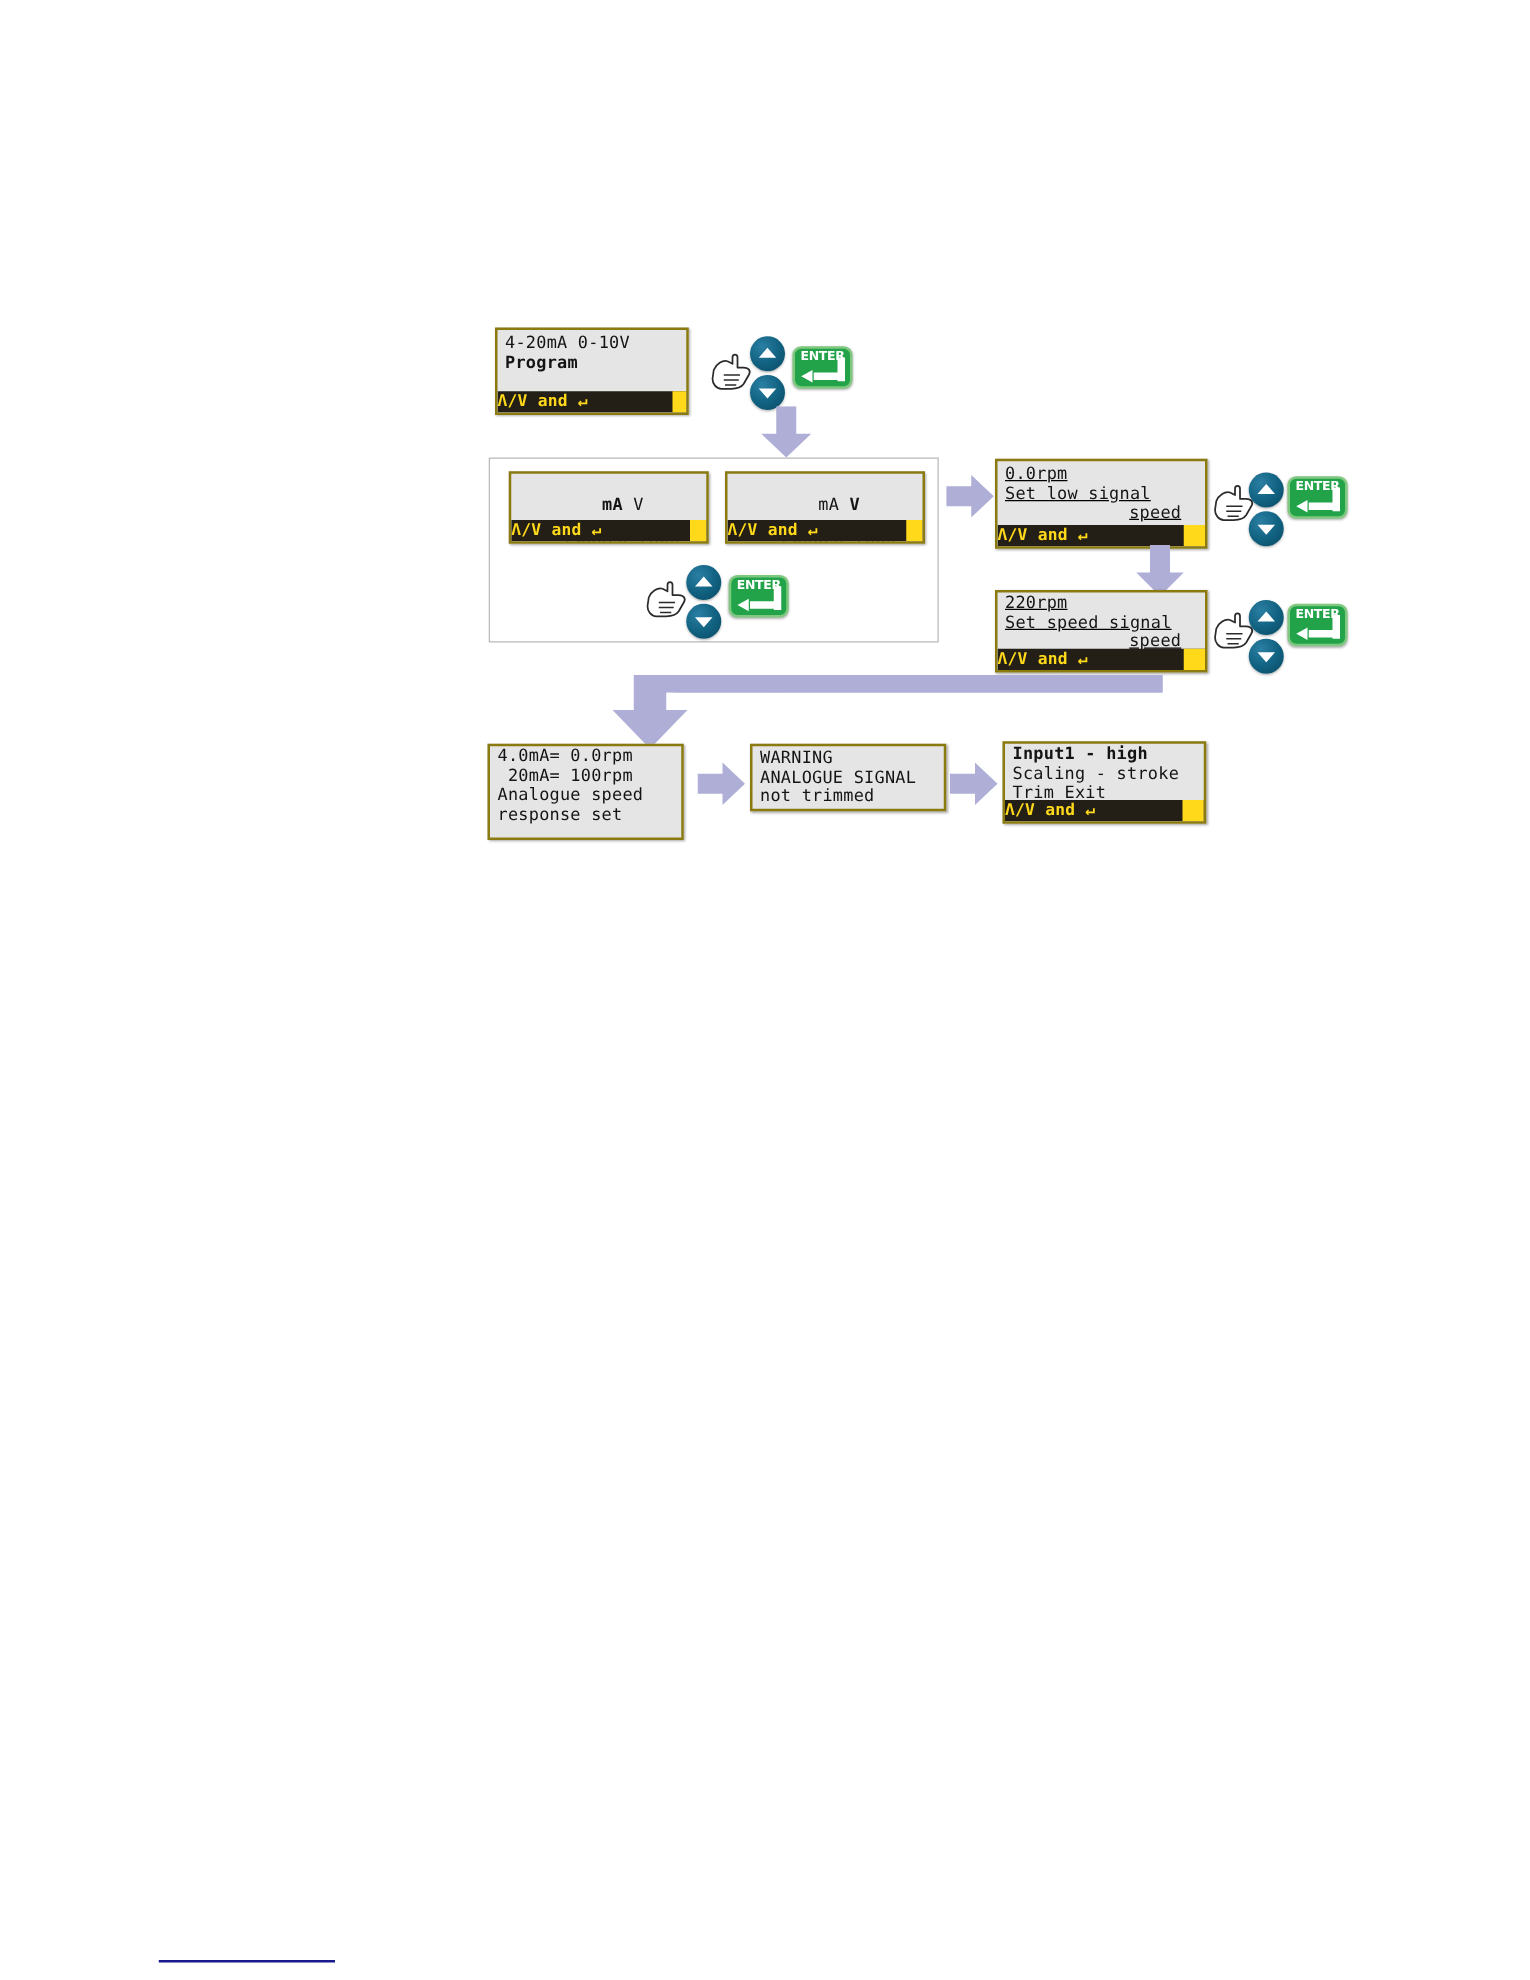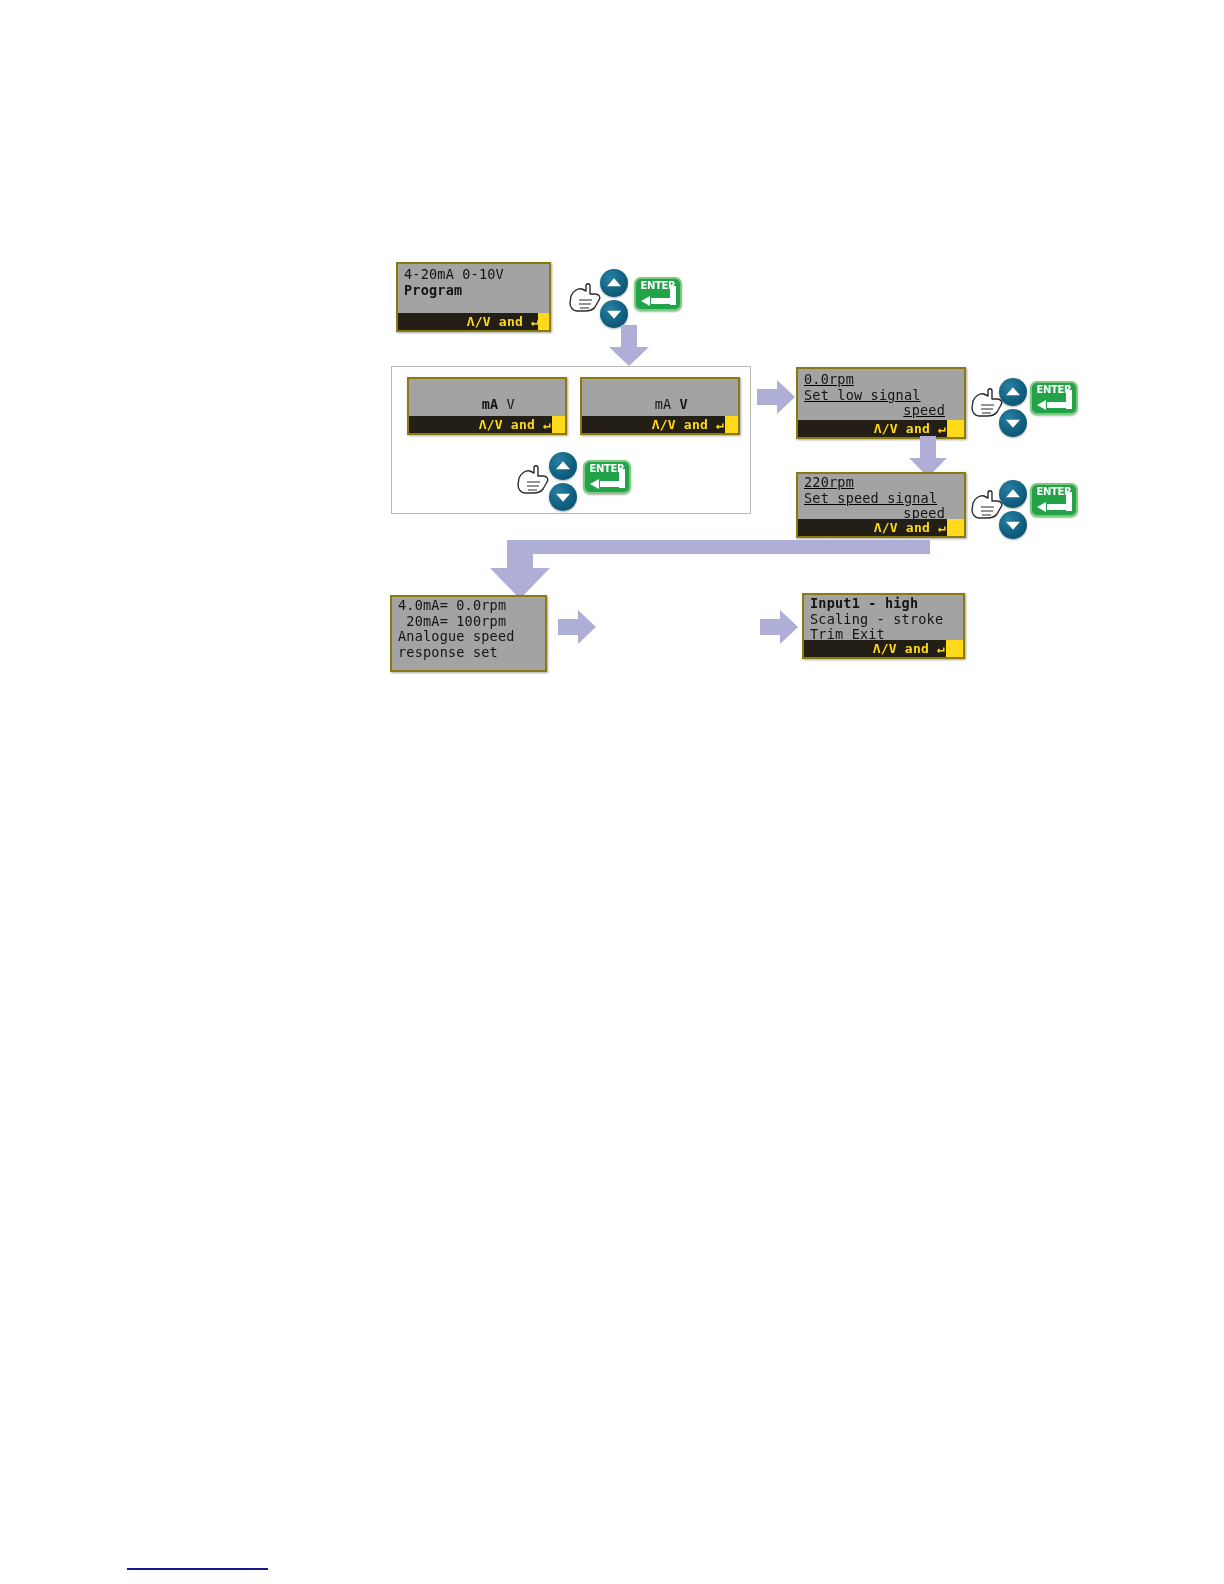--- a/index.html
+++ b/index.html
@@ -6,21 +6,21 @@
   body{
     width:1224px;height:1584px;background:#ffffff;
     font-family:"DejaVu Sans Mono",monospace;
     position:relative;overflow:hidden;
   }
   .canvas{position:absolute;left:0;top:0;width:1224px;height:1584px;}
 
   
   .lcd{
     position:absolute;
-    background:#a3a3a3;
+    background:#e5e5e5;
     border:2px solid #8a7a10;
     box-sizing:border-box;
     box-shadow:1px 1px 2px rgba(0,0,0,.35);
     overflow:hidden;
   }
   .lcd .rows{
     position:relative;
     padding:3px 5px 0 6px;
     box-sizing:border-box;
   }
@@ -37,21 +37,20 @@
 
   
   .statusbar{
     position:absolute;left:0;right:0;bottom:0;
     height:17px;
     background:#231f16;
     color:#FFD91A;
     font-family:"DejaVu Sans Mono",monospace;
     font-size:13px;
     line-height:17px;
-    text-align:right;
     padding-right:10px;
     box-sizing:border-box;
     letter-spacing:.2px;
     font-weight:bold;
   }
 
   
   .groupbox{
     position:absolute;
     border:1px solid #b9b9b9;
@@ -275,20 +274,27 @@
       <div class="ln"> 20mA= 100rpm</div>
       <div class="ln">Analogue speed</div>
       <div class="ln">response set</div>
     </div>
   </div>
 
   <svg class="lav" style="left:558px;top:608px;width:40px;height:38px;" viewBox="0 0 40 38">
     <path d="M0 11 L20 11 L20 2 L38 19 L20 36 L20 27 L0 27 Z" fill="#aeaed6"></path>
   </svg>
 
+  <div class="lcd" style="left:600px;top:595px;width:157px;height:54px;">
+    <div class="rows" style="padding-top:2px;">
+      <div class="ln">WARNING</div>
+      <div class="ln">ANALOGUE SIGNAL</div>
+      <div class="ln">not trimmed</div>
+    </div>
+  </div>
 
   <svg class="lav" style="left:760px;top:608px;width:40px;height:38px;" viewBox="0 0 40 38">
     <path d="M0 11 L20 11 L20 2 L38 19 L20 36 L20 27 L0 27 Z" fill="#aeaed6"></path>
   </svg>
 
   <div class="lcd" style="left:802px;top:593px;width:163px;height:66px;">
     <div class="rows" style="padding-top:1px;">
       <div class="ln b">Input1 - high</div>
       <div class="ln">Scaling - stroke</div>
       <div class="ln">Trim Exit</div>

